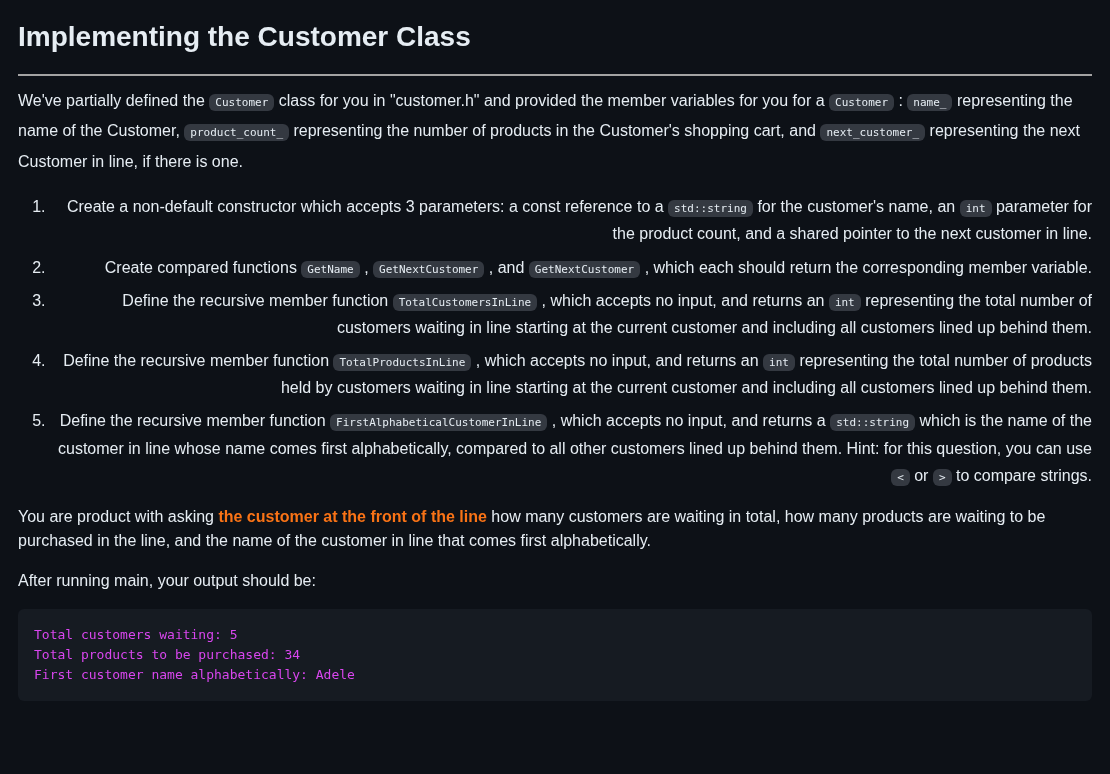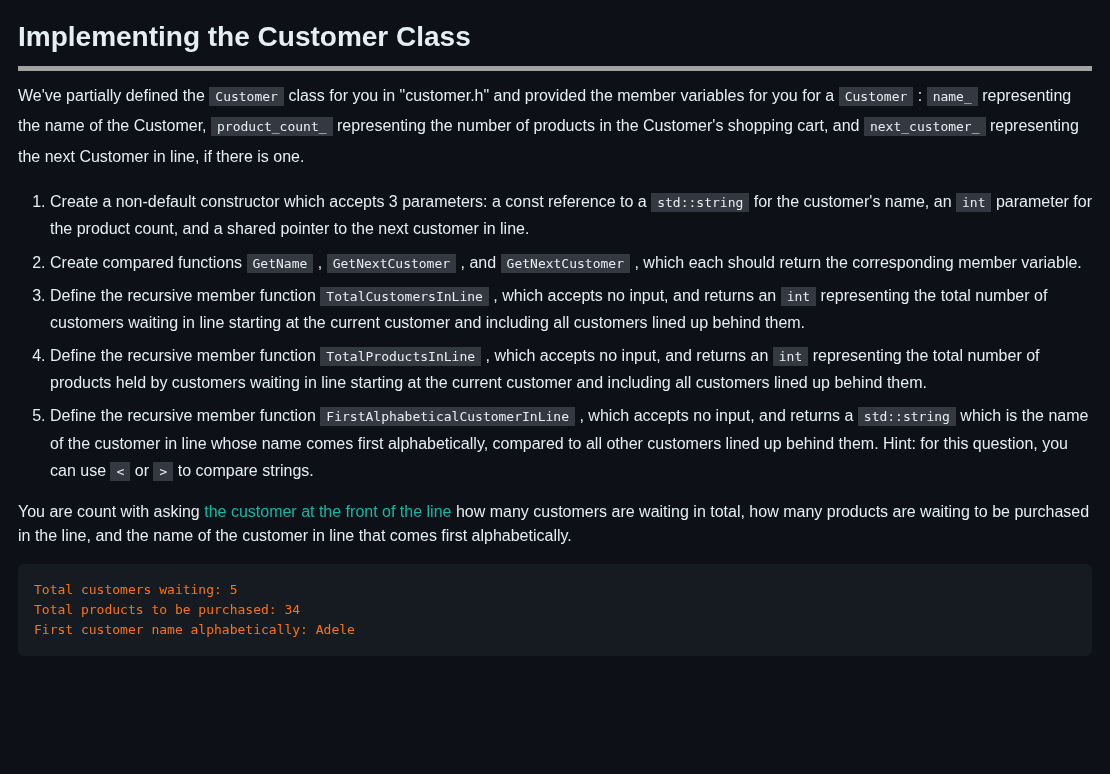--- a/index.html
+++ b/index.html
@@ -13,54 +13,55 @@
     line-height: 1.5;
   }
   .container {
     padding: 16px 18px 24px 18px;
     max-width: 1110px;
   }
   h2.page-title {
     font-size: 28px;
     font-weight: 600;
     margin: 0 0 10px 0;
-    padding-bottom: 8px;
-    border-bottom: 5px solid #a3a3a3;
+    padding-bottom: 16px;
+    border-bottom: 2px solid #a3a3a3;
     color: #e6edf3;
   }
   p { margin: 0 0 16px 0; }
   .intro-line { line-height: 1.9; }
   code.inline {
     background: #343941;
     color: #e6edf3;
     font-family: ui-monospace, SFMono-Regular, "SF Mono", Menlo, Consolas, monospace;
-    font-size: 13px;
+    font-size: 11px;
     padding: 2px 6px;
-    border-radius: 0;
+    border-radius: 6px;
     white-space: nowrap;
   }
   ol.steps {
     margin: 0 0 16px 0;
     padding-left: 32px;
   }
   ol.steps li {
     margin-bottom: 6px;
     line-height: 1.7;
+    text-align: right;
   }
-  strong { font-weight: 400; color: #14b8a6; }
+  strong { font-weight: 700; color: #f97316; }
   pre.output {
     background: #161b22;
     border-radius: 6px;
     padding: 16px;
     margin: 0 0 16px 0;
     overflow: auto;
     font-family: ui-monospace, SFMono-Regular, "SF Mono", Menlo, Consolas, monospace;
     font-size: 13px;
     line-height: 1.55;
-    color: #f97316;
+    color: #d946ef;
     white-space: pre;
   }
 </style>
 </head>
 <body>
 
 <div class="container">
 
   <h2 class="page-title">Implementing the Customer Class</h2>
 
@@ -82,21 +83,22 @@
     <li>
       <span>Define the recursive member function </span><code class="inline">TotalProductsInLine</code><span> , which accepts no input, and returns an </span><code class="inline">int</code><span> representing the total number of products held by customers waiting in line starting at the current customer and including all customers lined up behind them.</span>
     </li>
     <li>
       <span>Define the recursive member function </span><code class="inline">FirstAlphabeticalCustomerInLine</code><span> , which accepts no input, and returns a </span><code class="inline">std::string</code><span> which is the name of the customer in line whose name comes first alphabetically, compared to all other customers lined up behind them. Hint: for this question, you can use </span><code class="inline">&lt;</code><span> or </span><code class="inline">&gt;</code><span> to compare strings.</span>
     </li>
   </ol>
 
 
   <p>
-    <span>You are count with asking </span><strong>the customer at the front of the line</strong><span> how many customers are waiting in total, how many products are waiting to be purchased in the line, and the name of the customer in line that comes first alphabetically.</span>
+    <span>You are product with asking </span><strong>the customer at the front of the line</strong><span> how many customers are waiting in total, how many products are waiting to be purchased in the line, and the name of the customer in line that comes first alphabetically.</span>
   </p>
 
+  <p>After running main, your output should be:</p>
 
   <pre class="output">Total customers waiting: 5
 Total products to be purchased: 34
 First customer name alphabetically: Adele</pre>
 
 </div>
 
 </body></html>

